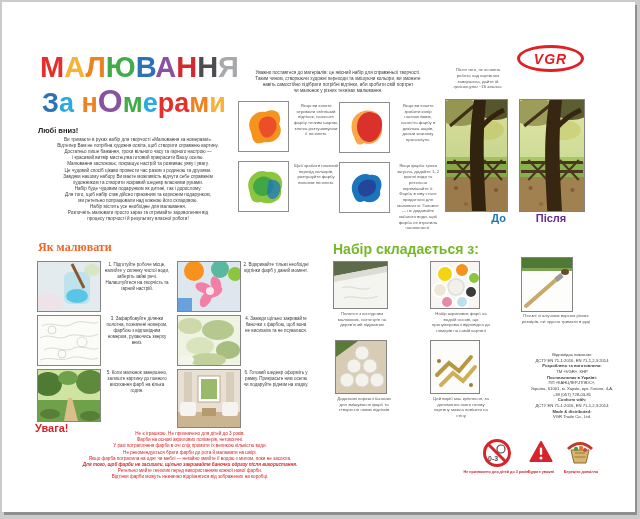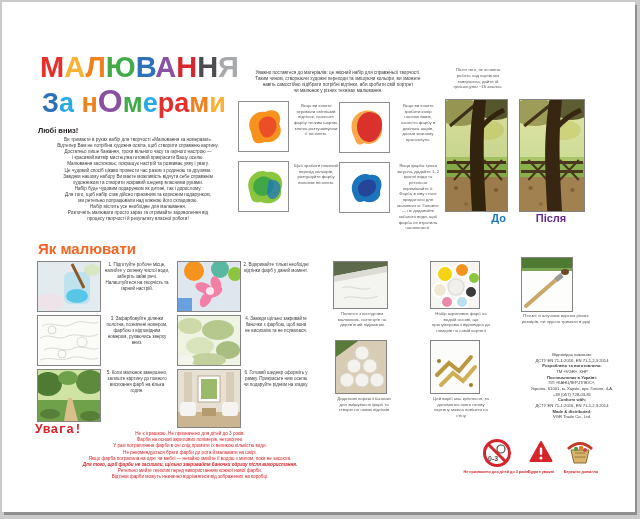--- a/index.html
+++ b/index.html
@@ -3,23 +3,23 @@
 <meta charset="utf-8">
 <style>
   html,body{margin:0;padding:0;}
   body{font-family:"Liberation Sans",sans-serif;background:#cbcbcb;}
   .stage{position:relative;width:640px;height:519px;overflow:hidden;background:#cbcbcb;}
   .sheet{position:absolute;left:2px;top:2px;width:633px;height:510px;background:#ffffff;
          box-shadow:2px 3px 0 #8f8f8f;}
   .abs{position:absolute;text-align:center;}
   
   .h-tech{font-size:13px;font-weight:bold;color:#2f9bd8;}
-  .h-how{font-size:15px;font-weight:bold;color:#f26522;}
+  .h-how{font-size:12px;font-weight:bold;color:#f26522;font-family:Liberation Serif, serif;}
   .h-kit{font-size:14px;font-weight:bold;color:#76b82a;}
-  .h-warn{font-size:13px;font-weight:bold;color:#d6252a;font-family:Liberation Mono, monospace;}
+  .h-warn{font-size:11px;font-weight:bold;color:#d6252a;}
   .h-greet{font-size:7.5px;font-weight:bold;color:#231f20;}
   
   .tiny{font-size:4.6px;line-height:1.33;color:#414042;white-space:pre-line;}
   .cap{font-size:4.3px;line-height:1.32;color:#58595b;}
   .step-t{font-size:4.5px;line-height:1.33;color:#414042;}
   .warn-line{font-size:4.6px;line-height:1.35;color:#d6252a;}
   .warn-em{font-style:italic;font-weight:bold;}
   .info-line{font-size:4.2px;line-height:1.35;color:#414042;}
   .info-bold{font-weight:bold;}
   .note{font-size:4.3px;line-height:1.35;color:#58595b;white-space:pre-line;}
@@ -98,20 +98,23 @@
   <div class="abs cap" style="left:294px;top:163px;width:44px;">Щоб зробити плавний перехід кольорів, розтушуйте фарбу вологим пензлем.</div>
 
   <div class="abs swatch" style="left:339px;top:162px;">
     <svg width="49" height="49" viewBox="0 0 49 49">
       <path d="M12,28 C10,16 22,8 30,12 C40,10 44,20 40,28 C42,36 32,42 24,38 C16,42 14,34 12,28 Z" fill="#1b75bc"></path>
       <path d="M18,26 C18,18 28,14 34,18 C38,22 36,30 30,32 C24,36 18,32 18,26 Z" fill="#283a8f" opacity="0.8"></path>
     </svg>
   </div>
   <div class="abs cap" style="left:396px;top:163px;width:44px;">Якщо фарба трохи загусла, додайте 1–2 краплі води та ретельно перемішайте її. Фарба знову стане придатною для малювання. Головне — не додавайте забагато води, щоб фарба не втратила насиченості.</div>
 
+  <div class="abs vgr" style="left:517px;top:45px;">
+    <span>VGR</span>
+  </div>
 
   <div class="abs" style="left:446px;top:67px;width:64px;">
     <div class="note">Після того, як основна
 робота над картиною
 завершена, дайте їй</div>
     <div class="note-i">просохнути ~15 хвилин.</div>
   </div>
 
   <div class="abs photo" style="left:445px;top:99px;width:61px;height:111px;">
     <svg width="61" height="111" viewBox="0 0 61 111">
@@ -268,20 +271,21 @@
     <div class="warn-line">Не є іграшкою. Не призначено для дітей до 3 років.</div>
     <div class="warn-line">Фарби на основі акрилових полімерів, нетоксичні.</div>
     <div class="warn-line">У разі потрапляння фарби в очі слід промити їх великою кількістю води.</div>
     <div class="warn-line">Не рекомендується брати фарби до рота й малювати на шкірі.</div>
     <div class="warn-line">Якщо фарба потрапила на одяг чи меблі — негайно змийте її водою з милом, поки не засохла.</div>
     <div class="warn-line warn-em">Для того, щоб фарби не засихали, щільно закривайте баночки одразу після використання.</div>
     <div class="warn-line">Ретельно мийте пензлик перед використанням кожної нової фарби.</div>
     <div class="warn-line">Відтінки фарби можуть незначно відрізнятися від зображених на коробці.</div>
   </div>
 
+  <div class="abs h-kit" style="left:333px;top:241px;">Набір складається з:</div>
 
   <div class="abs photo" style="left:333px;top:261px;width:53px;height:46px;">
     <svg width="53" height="46" viewBox="0 0 53 46">
       <rect width="53" height="46" fill="#5d6b4a"></rect>
       <path d="M0,14 L53,4 L53,46 L0,46 Z" fill="#f4f4f0"></path>
       <path d="M0,14 L53,4 L53,10 L0,20 Z" fill="#dcdcd4"></path>
       <g stroke="#d2d2ca" stroke-width="0.8" fill="none">
         <path d="M8,26 C16,22 26,30 36,26"></path>
         <path d="M10,36 C20,32 30,40 44,34"></path>
       </g>

